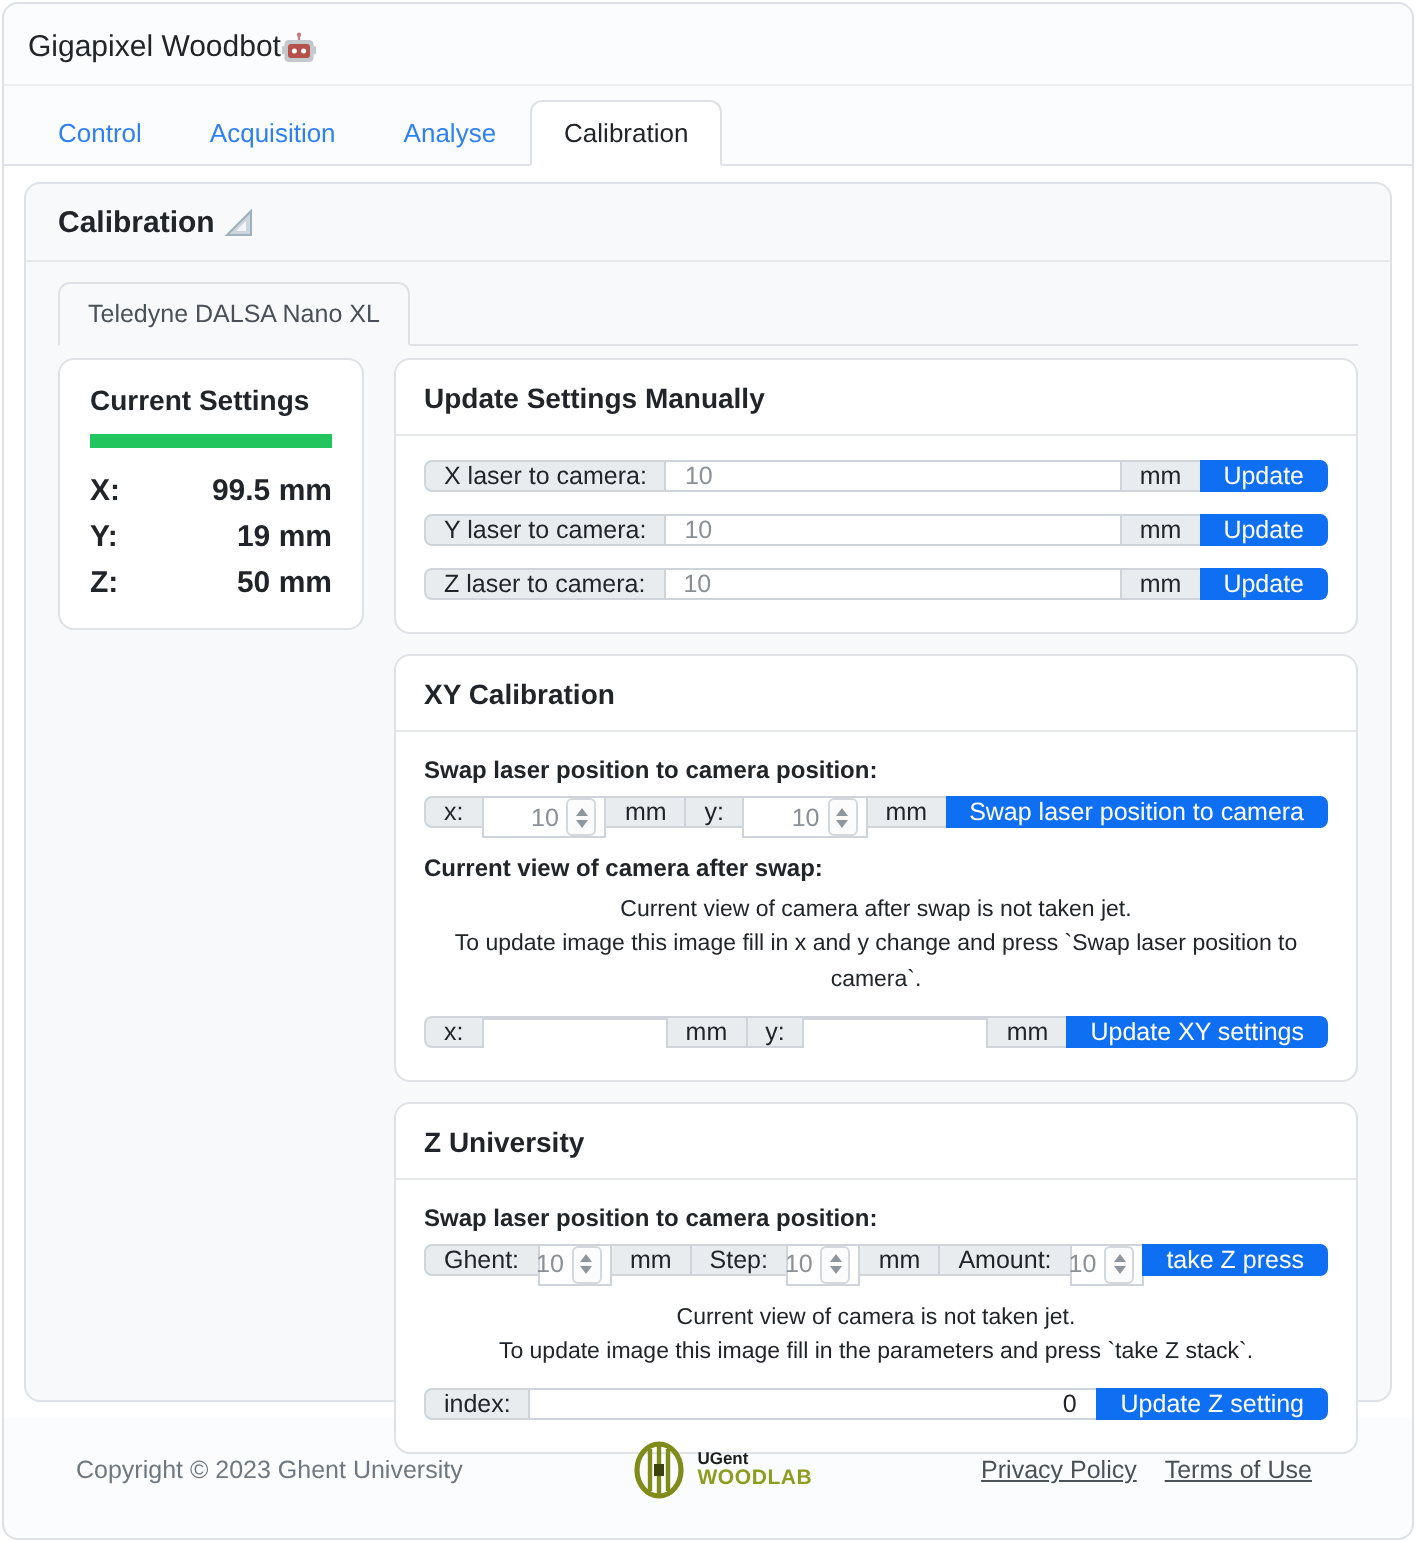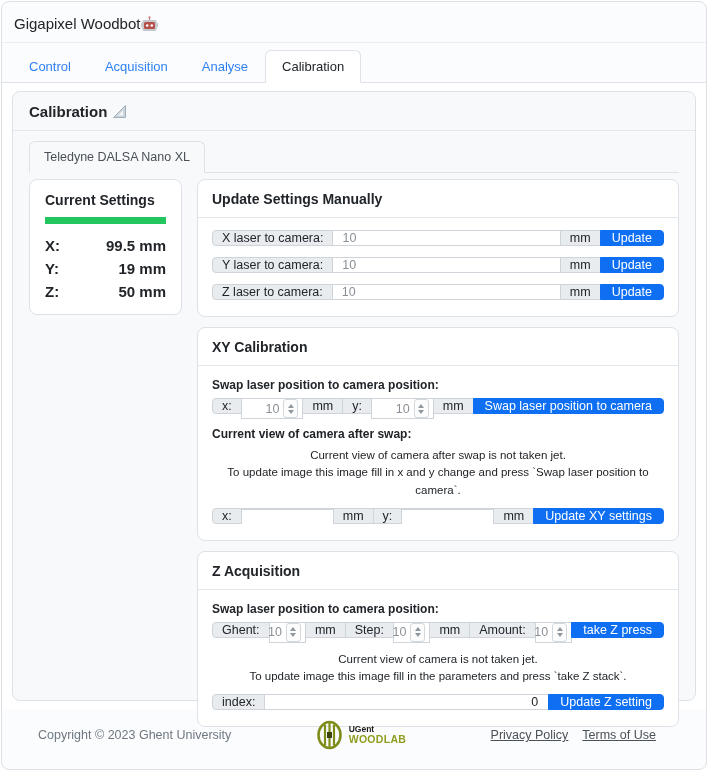--- a/index.html
+++ b/index.html
@@ -245,21 +245,21 @@
                   <span class="addon">mm</span>
                   <span class="addon">y:</span>
                   <div class="dinput"></div>
                   <span class="addon">mm</span>
                   <button class="btn">Update XY settings</button>
                 </div>
               </div>
             </div>
 
             <div class="card">
-              <div class="card-title">Z Acquisition</div>
+              <div class="card-title">Z University</div>
               <div class="card-body">
                 <div class="group-label">Swap laser position to camera position:</div>
                 <div class="igroup" style="margin-bottom:10px;">
                   <span class="addon">Ghent:</span>
                   <div class="ninput">
                     <span class="nval">10</span>
                     <span class="spin">
                         <i class="car-up"></i>
                         <i class="car-down"></i>
                       </span>

